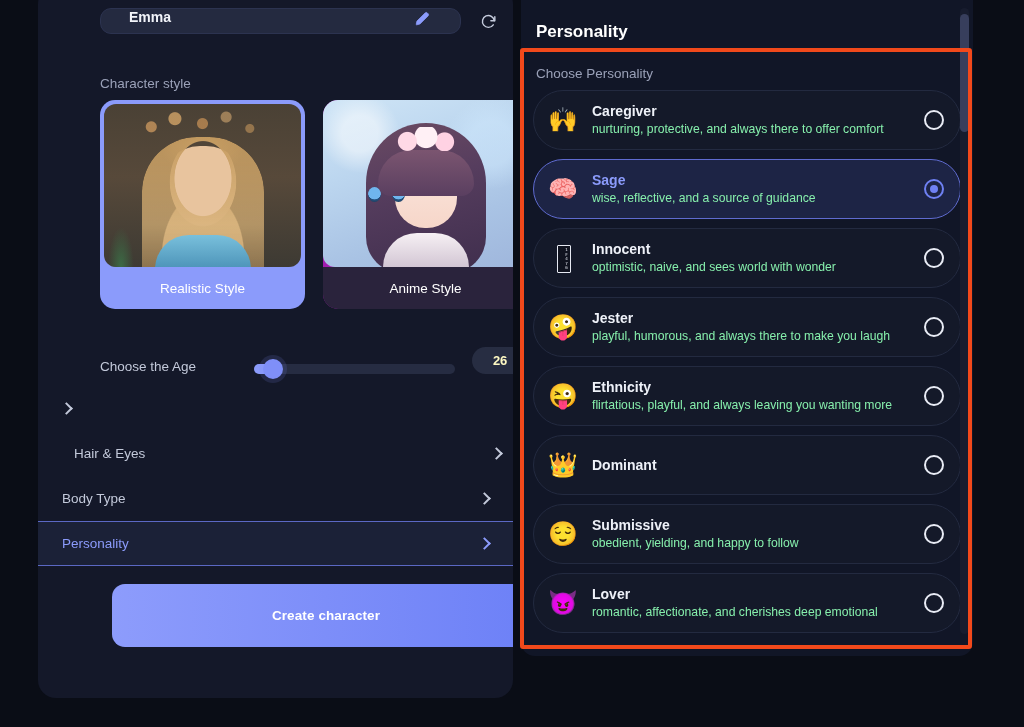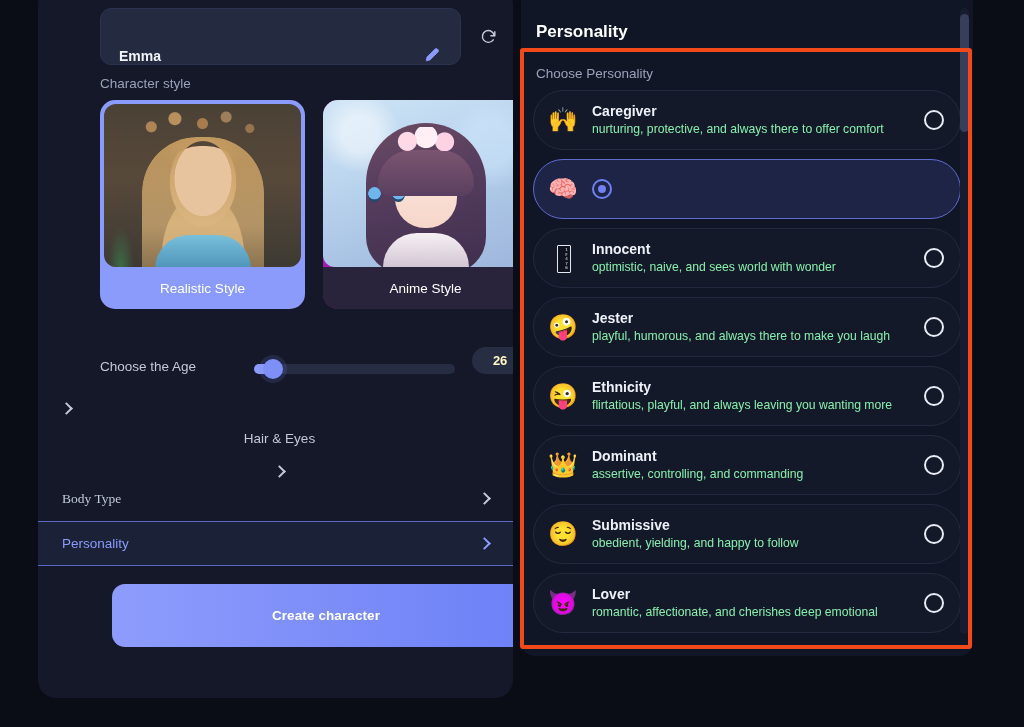--- a/index.html
+++ b/index.html
@@ -49,27 +49,27 @@
   .name-row {
     position: absolute;
     left: 62px; top: 22px;
     width: 411px;
     display: flex;
     align-items: center;
     gap: 12px;
   }
   .name-input {
     position: relative;
-    width: 361px; height: 57px;
+    width: 361px; height: 26px;
     background: #242a40;
     border: 1px solid #2c3350;
     border-radius: 11px;
     display: flex;
-    align-items: flex-end;
-    padding: 0 18px;
+    align-items: flex-start;
+    padding: 0 28px;
   }
   .name-value {
     font-size: 14px;
     color: #f2f4fa;
     font-weight: 600;
     flex: 1;
   }
   .pencil-icon { width: 19px; height: 19px; display: block; }
   .refresh-btn {
     width: 26px; height: 26px;
@@ -512,25 +512,25 @@
           <div class="slider-thumb"></div>
         </div>
         <div class="age-badge">26</div>
       </div>
 
     </div>
 
     <div class="acc-row" style="top:400px;left:0;">
       <span class="chev"></span>
     </div>
-    <div class="acc-row" style="top:445px;left:4px;flex-direction:column;">
+    <div class="acc-row" style="top:445px;left:12px;">
       <span class="acc-label">Hair &amp; Eyes</span>
       <span class="chev"></span>
     </div>
-    <div class="acc-row" style="top:490px;left:0;font-family:Liberation Serif, serif;">
+    <div class="acc-row" style="top:490px;left:0;">
       <span class="acc-label">Body Type</span>
       <span class="chev"></span>
     </div>
     <div class="acc-row active" style="top:535px;left:0;">
       <span class="acc-label">Personality</span>
       <span class="chev"></span>
     </div>
 
     <button class="create-btn">Create character</button>
   </div>
@@ -546,20 +546,24 @@
           <div class="p-emoji">🙌</div>
           <div class="p-text">
             <div class="p-name">Caregiver</div>
             <div class="p-desc">nurturing, protective, and always there to offer comfort</div>
           </div>
           <div class="radio"></div>
         </div>
 
         <div class="p-item selected">
           <div class="p-emoji">🧠</div>
+          <div class="p-text">
+            <div class="p-name">Sage</div>
+            <div class="p-desc">wise, reflective, and a source of guidance</div>
+          </div>
           <div class="radio on"></div>
         </div>
 
         <div class="p-item">
           <div class="p-emoji tofu"></div>
           <div class="p-text">
             <div class="p-name">Innocent</div>
             <div class="p-desc">optimistic, naive, and sees world with wonder</div>
           </div>
           <div class="radio"></div>
@@ -580,21 +584,20 @@
             <div class="p-name">Ethnicity</div>
             <div class="p-desc">flirtatious, playful, and always leaving you wanting more</div>
           </div>
           <div class="radio"></div>
         </div>
 
         <div class="p-item">
           <div class="p-emoji">👑</div>
           <div class="p-text">
             <div class="p-name">Dominant</div>
-            <div class="p-desc">assertive, controlling, and commanding</div>
           </div>
           <div class="radio"></div>
         </div>
 
         <div class="p-item">
           <div class="p-emoji">😌</div>
           <div class="p-text">
             <div class="p-name">Submissive</div>
             <div class="p-desc">obedient, yielding, and happy to follow</div>
           </div>

